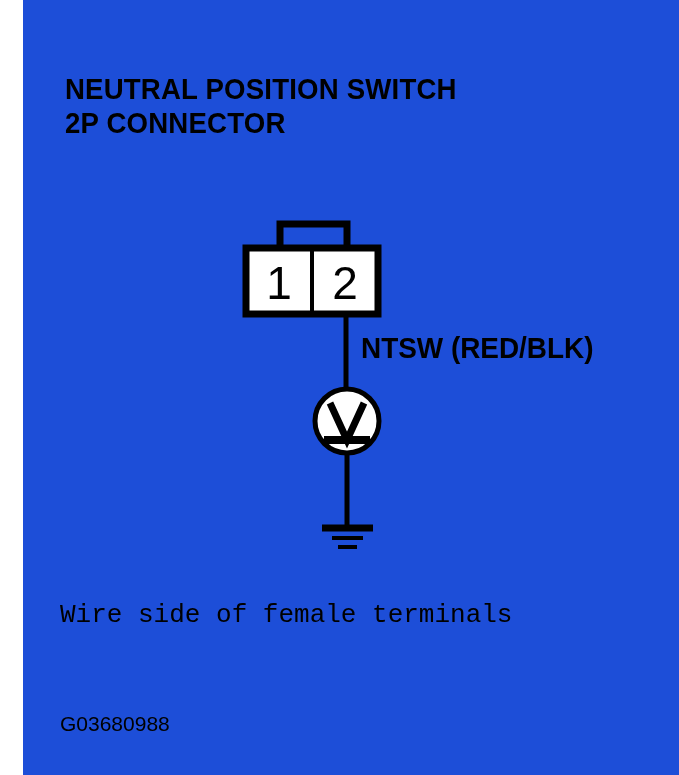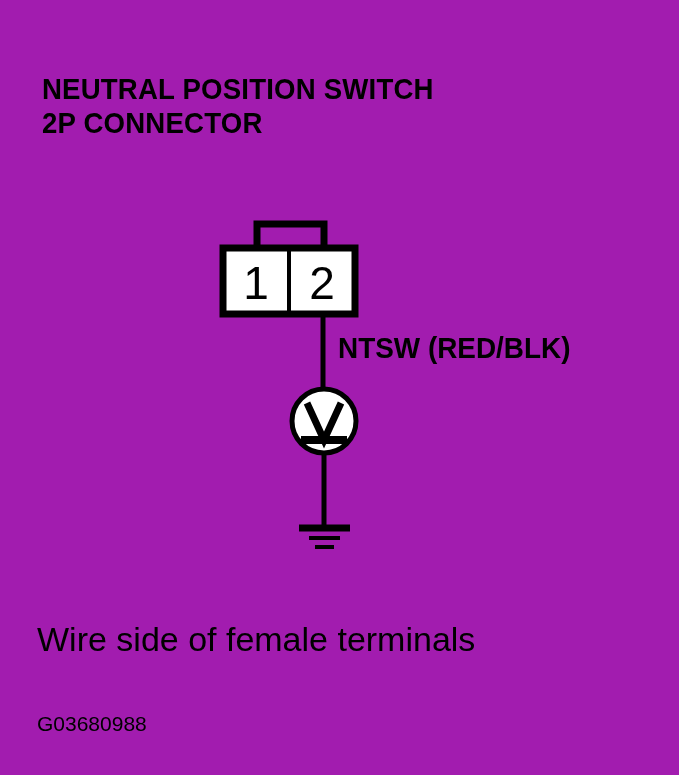--- a/index.html
+++ b/index.html
@@ -12,21 +12,22 @@
     height: 775px;
     position: relative;
     overflow: hidden;
     font-family: "Liberation Sans", sans-serif;
     color: #000000;
   }
 
   .page {
     position: absolute;
     inset: 0;
-    background: #a21caf;
+    background: #1d4ed8;
+    margin-left: 23px;
   }
 
   
   .title-block {
     position: absolute;
     left: 42px;
     top: 72px;
     line-height: 1.13;
   }
   .title-line {
@@ -71,23 +72,23 @@
     transform: scaleX(0.93);
     transform-origin: left center;
     white-space: nowrap;
     color: #000000;
   }
 
   
   .caption {
     position: absolute;
     left: 37px;
-    top: 620px;
-    font-family: Liberation Sans, sans-serif;
-    font-size: 34px;
+    top: 600px;
+    font-family: Liberation Mono, monospace;
+    font-size: 26px;
     font-weight: 400;
     letter-spacing: 0px;
     white-space: nowrap;
     color: #000000;
   }
   .figure-id {
     position: absolute;
     left: 37px;
     top: 712px;
     font-family: "Liberation Sans", sans-serif;

